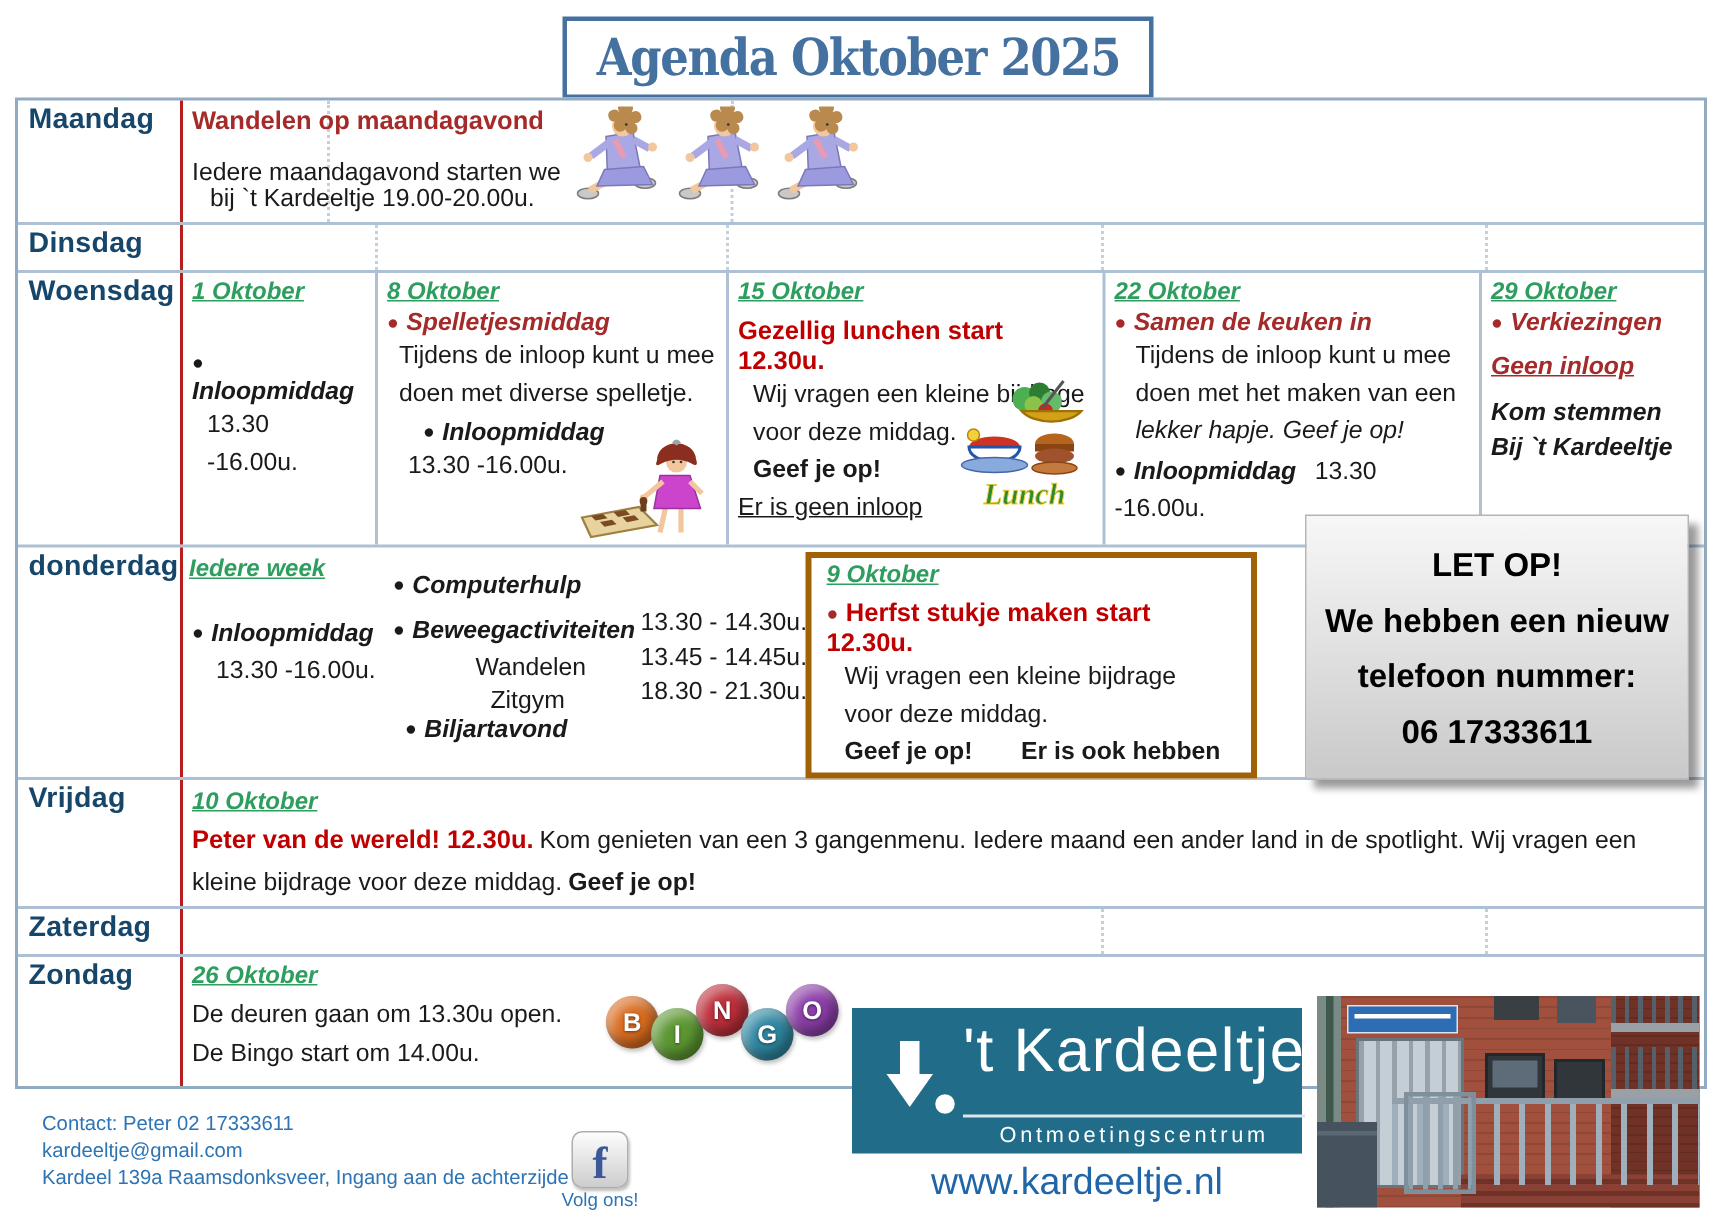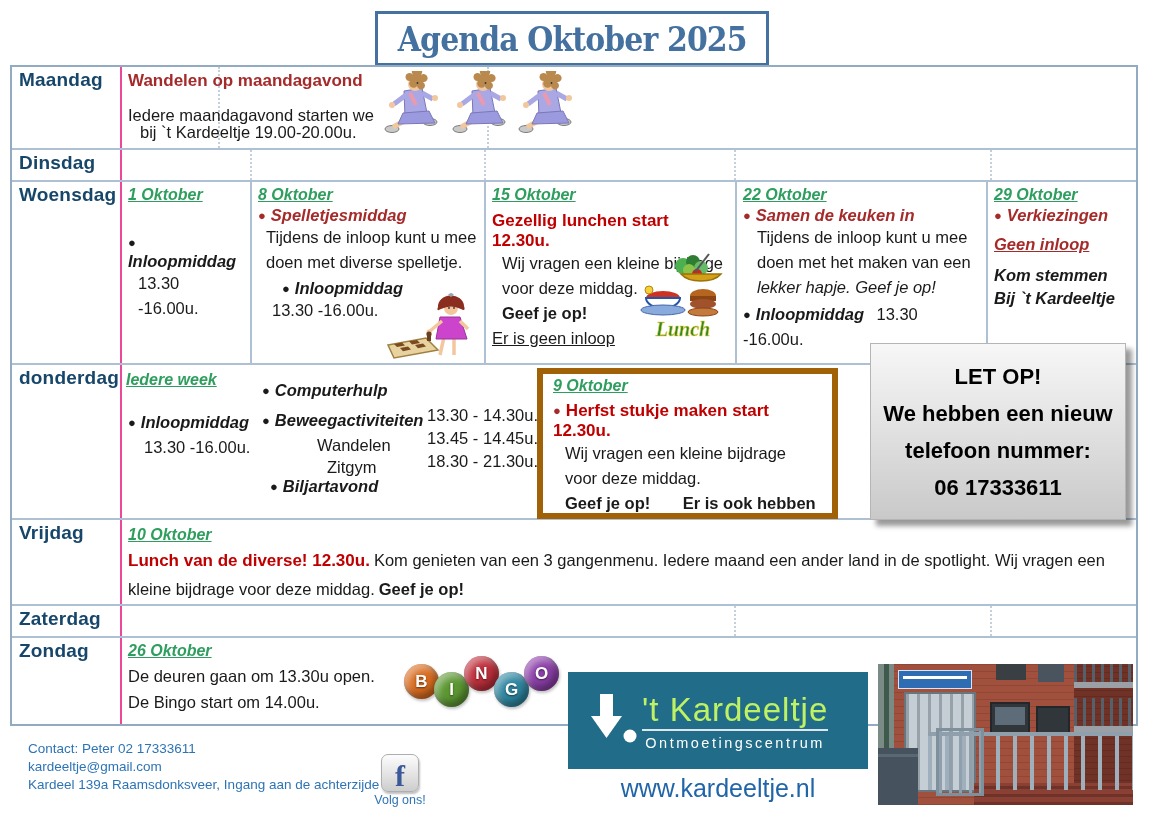--- a/index.html
+++ b/index.html
@@ -10,21 +10,21 @@
   .title-box{position:absolute;left:375px;top:11px;width:388px;height:49px;
              border:3px solid #44719F;background:#fff;display:flex;align-items:center;justify-content:center;}
   .title-text{color:#44719F;font-family:"DejaVu Serif",serif;font-weight:bold;font-size:34px;
               white-space:nowrap;transform:scaleX(.88);letter-spacing:-1px;}
 
   
   .agenda{position:absolute;left:10px;top:65px;width:1128px;height:661px;
           border:2px solid #93ABC2;box-sizing:border-box;background:#fff;}
   .row{display:flex;box-sizing:border-box;border-bottom:2px solid #AEC1D4;position:relative;}
   .row:last-child{border-bottom:none;}
-  .row-label{flex:0 0 110px;width:110px;border-right:2px solid #ec4899;box-sizing:border-box;
+  .row-label{flex:0 0 110px;width:110px;border-right:2px solid #b91c1c;box-sizing:border-box;
              padding:2px 0 0 7px;font-size:19px;font-weight:bold;color:#17466B;letter-spacing:.2px;}
   .row-content{position:relative;flex:1;}
 
   .r-maandag{height:83px;}  .r-dinsdag{height:32px;} .r-woensdag{height:183px;}
   .r-donderdag{height:155px;} .r-vrijdag{height:86px;} .r-zaterdag{height:32px;} .r-zondag{height:86px;}
 
   .dotsep{position:absolute;top:0;bottom:0;width:0;border-left:2px dotted #C3CFDA;}
 
   
   .wcols{display:flex;height:100%;}
@@ -40,21 +40,21 @@
   .red-item{color:#A52A2A;font-weight:bold;font-style:italic;font-size:16.5px;}
   .blk-item{font-weight:bold;font-style:italic;font-size:16.5px;}
   .bold{font-weight:bold;} .und{text-decoration:underline;}
   .bullet{display:inline-block;margin-right:5px;font-size:13px;vertical-align:1px;}
   .red-bullet{color:#A52A2A;}
 
   .abs{position:absolute;}
 
   
   .event-box{position:absolute;left:537px;top:368px;width:301px;height:151px;background:#fff;
-             border:6px solid #a16207;box-sizing:border-box;padding:3px 10px;z-index:5;}
+             border:4px solid #a16207;box-sizing:border-box;padding:3px 10px;z-index:5;}
 
   
   .notice{position:absolute;left:870px;top:343px;width:256px;height:177px;z-index:6;
           background:linear-gradient(180deg,#f7f7f7 0%,#e3e3e3 45%,#c9c9c9 100%);
           border:1px solid #b5b5b5;box-shadow:6px 6px 5px rgba(0,0,0,.4);
           text-align:center;padding-top:14px;box-sizing:border-box;}
   .notice div{font-weight:bold;font-size:22px;line-height:37px;color:#000;}
 
   
   .vr-par{width:985px;font-size:16.5px;line-height:28px;}
@@ -73,22 +73,22 @@
   .fb-icon{position:absolute;left:381px;top:754px;width:36px;height:36px;border-radius:7px;
            background:linear-gradient(180deg,#fdfdfd,#cdcdcd);border:1px solid #aeaeae;
            box-shadow:1px 2px 2px rgba(0,0,0,.25);display:flex;align-items:flex-end;justify-content:center;}
   .fb-f{color:#3B5998;font-family:"Liberation Serif",serif;font-weight:bold;font-size:30px;line-height:30px;}
   .fb-label{position:absolute;left:370px;top:793px;width:60px;text-align:center;font-size:12.5px;color:#2E74B5;}
 
   .logo{position:absolute;left:568px;top:672px;width:300px;height:97px;background:#216C88;
         display:flex;align-items:center;padding-left:18px;box-sizing:border-box;}
   .logo-arrow{flex:0 0 52px;}
   .logo-textblock{margin-left:4px;}
-  .logo-name{color:#bef264;font-size:33px;letter-spacing:1px;border-bottom:2px solid #DDE6EC;
-             padding-bottom:0;white-space:nowrap;}
+  .logo-name{color:#ffffff;font-size:41px;letter-spacing:1px;border-bottom:2px solid #DDE6EC;
+             padding-bottom:19px;white-space:nowrap;}
   .logo-sub{color:#fff;font-size:14.5px;letter-spacing:2.5px;margin-top:4px;text-align:center;}
   .website{position:absolute;left:568px;top:774px;width:300px;text-align:center;
            color:#2065A8;font-size:25px;}
 
   
   .photo{position:absolute;left:878px;top:664px;width:255px;height:141px;overflow:hidden;
          background:repeating-linear-gradient(0deg,rgba(0,0,0,.10) 0 1px,transparent 1px 7px),#A0503C;}
   .ph{position:absolute;}
 </style>
 </head>
@@ -272,21 +272,21 @@
         <div class="abs t" style="left:305px;top:61px;">13.45 - 14.45u.</div>
         <div class="abs t" style="left:305px;top:84px;">18.30 - 21.30u.</div>
       </div>
     </div>
 
     <div class="row r-vrijdag">
       <div class="row-label">Vrijdag</div>
       <div class="row-content">
         <div class="abs date" style="left:6px;top:6px;">10 Oktober</div>
         <div class="abs vr-par" style="left:6px;top:26px;">
-          <span class="red-head">Lunch van de diverse! 12.30u.</span><span>Kom genieten van een 3 gangenmenu. Iedere maand een ander land in de spotlight. Wij vragen een kleine bijdrage voor deze middag.</span><span class="bold">Geef je op!</span>
+          <span class="red-head">Peter van de wereld! 12.30u.</span><span>Kom genieten van een 3 gangenmenu. Iedere maand een ander land in de spotlight. Wij vragen een kleine bijdrage voor deze middag.</span><span class="bold">Geef je op!</span>
         </div>
       </div>
     </div>
 
     <div class="row r-zaterdag">
       <div class="row-label">Zaterdag</div>
       <div class="row-content">
         <div class="dotsep" style="left:612px;"></div>
         <div class="dotsep" style="left:868px;"></div>
       </div>

